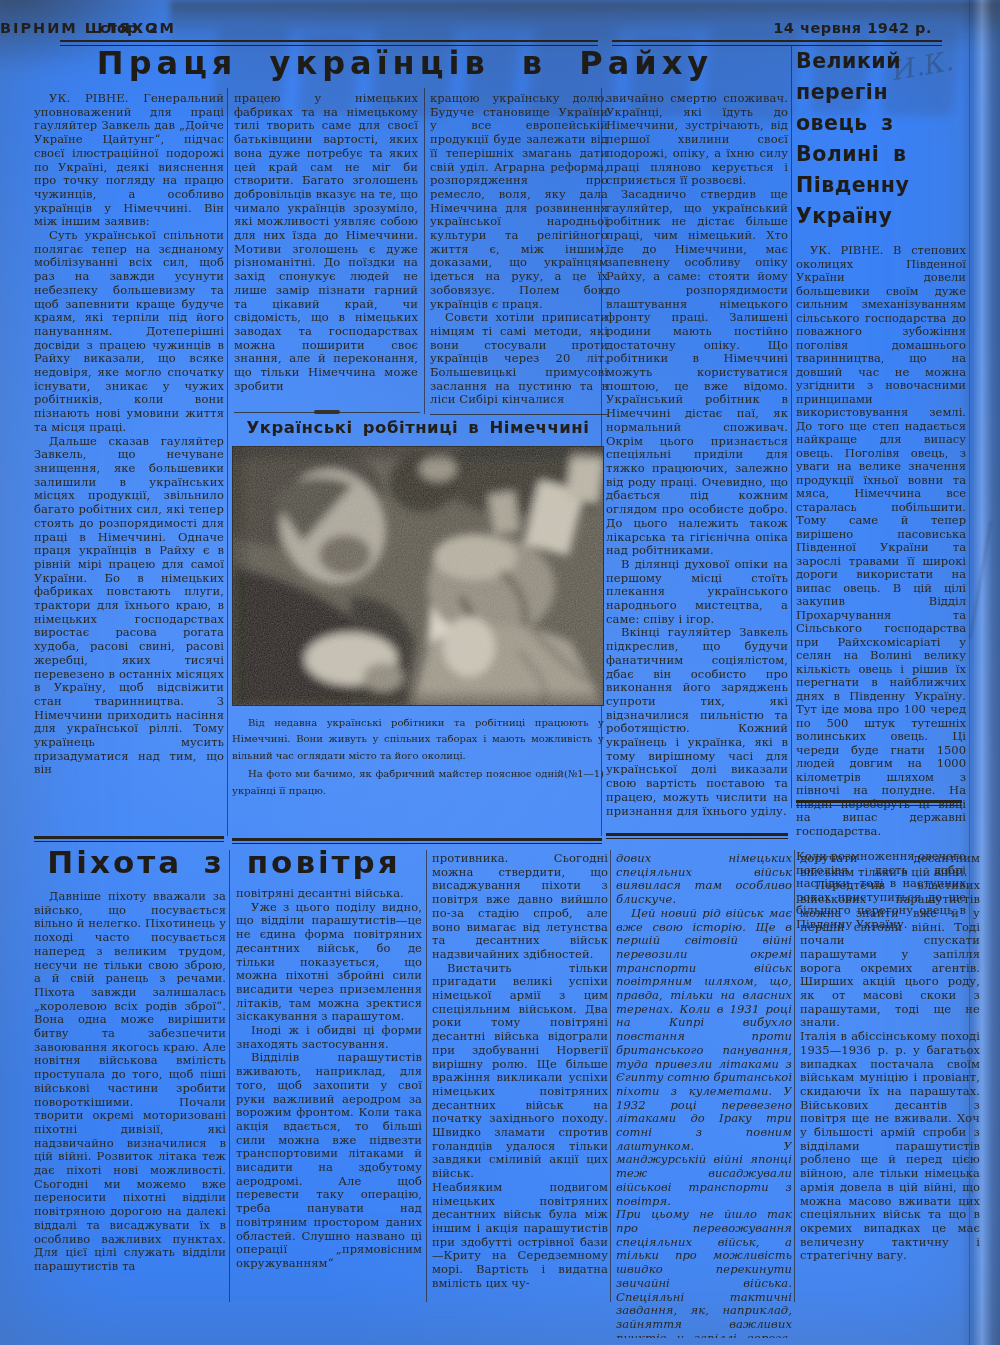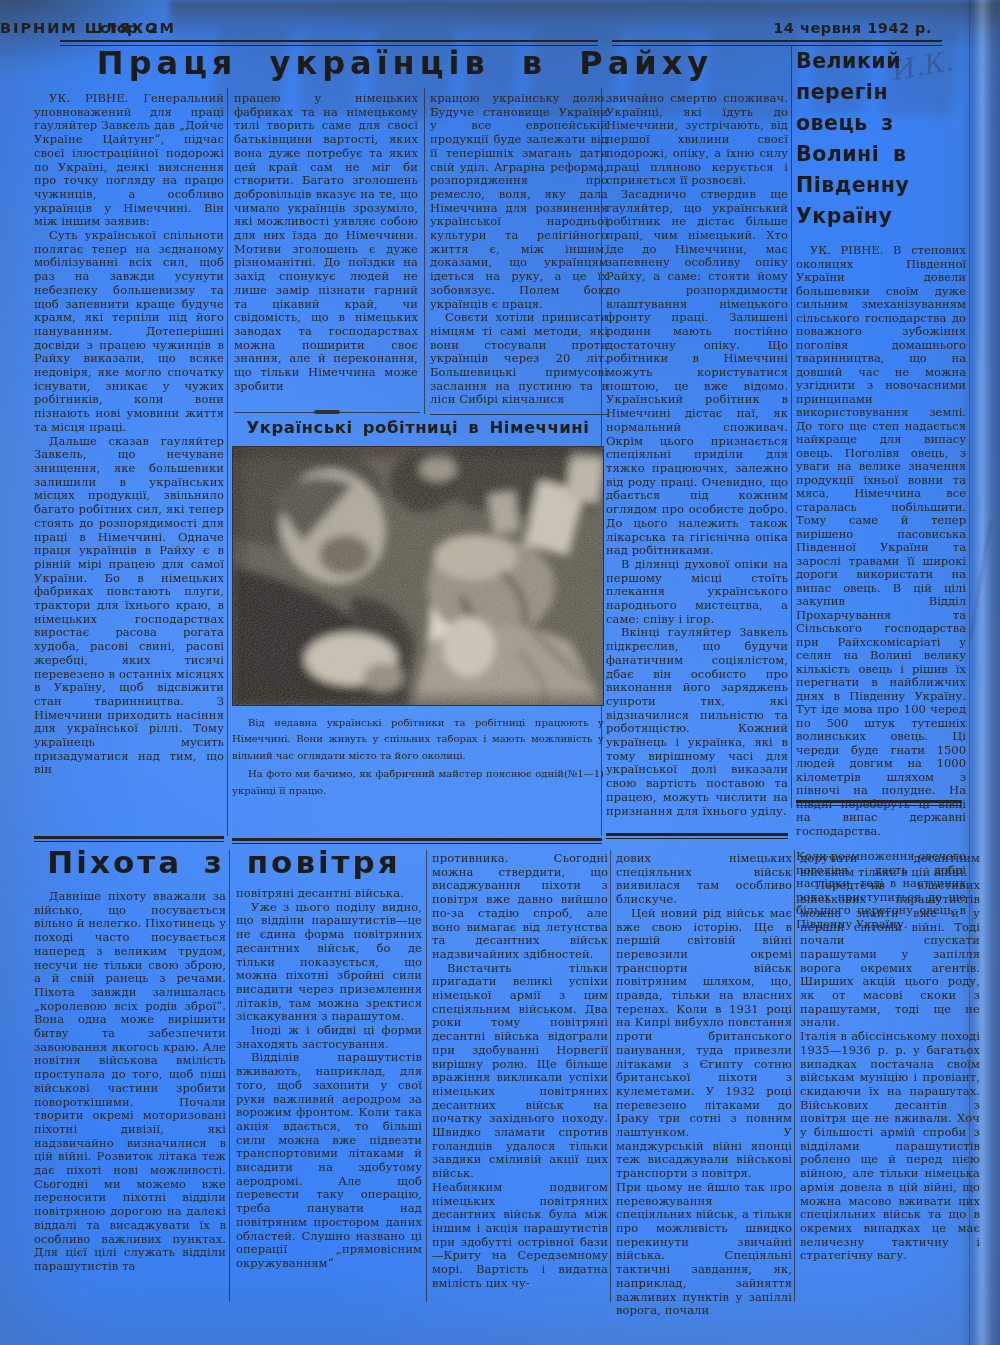--- a/index.html
+++ b/index.html
@@ -225,21 +225,21 @@
     <p class="cont">повітряні десантні війська.</p>
     <p>Уже з цього поділу видно, що відділи парашутистів—це не єдина форма повітряних десантних військ, бо де тільки показується, що можна піхотні збройні сили висадити через приземлення літаків, там можна зректися зіскакування з парашутом.</p>
     <p>Іноді ж і обидві ці форми знаходять застосування.</p>
     <p>Відділів парашутистів вживають, наприклад, для того, щоб захопити у свої руки важливий аеродром за ворожим фронтом. Коли така акція вдається, то більші сили можна вже підвезти транспортовими літаками й висадити на здобутому аеродромі. Але щоб перевести таку операцію, треба панувати над повітряним простором даних областей. Слушно названо ці операції „прямовісним окружуванням“</p>
   </div>
   <div class="col" style="left:432px;top:852px;width:176px;height:486px;">
     <p class="cont">противника. Сьогодні можна ствердити, що висаджування піхоти з повітря вже давно вийшло по-за стадію спроб, але воно вимагає від летунства та десантних військ надзвичайних здібностей.</p>
     <p>Вистачить тільки пригадати великі успіхи німецької армії з цим спеціяльним військом. Два роки тому повітряні десантні війська відограли при здобуванні Норвегії вирішну ролю. Ще більше вражіння викликали успіхи німецьких повітряних десантних військ на початку західнього походу. Швидко зламати спротив голандців удалося тільки завдяки сміливій акції цих військ.</p>
     <p class="cont">Неабияким подвигом німецьких повітряних десантних військ була між іншим і акція парашутистів при здобутті острівної бази—Криту на Середземному морі. Вартість і видатна вмілість цих чу-</p>
   </div>
-  <div class="col" style="left:616px;top:852px;width:176px;height:486px;">
+  <div class="col" style="left:616px;top:852px;width:176px;height:486px;font-style:italic;">
     <p class="cont">дових німецьких спеціяльних військ виявилася там особливо блискуче.</p>
     <p>Цей новий рід військ має вже свою історію. Ще в першій світовій війні перевозили окремі транспорти військ повітряним шляхом, що, правда, тільки на власних теренах. Коли в 1931 році на Кипрі вибухло повстання проти британського панування, туда привезли літаками з Єгипту сотню британської піхоти з кулеметами. У 1932 році перевезено літаками до Іраку три сотні з повним лаштунком. У манджурській війні японці теж висаджували військові транспорти з повітря.</p>
     <p class="cont">При цьому не йшло так про перевожування спеціяльних військ, а тільки про можливість швидко перекинути звичайні війська. Спеціяльні тактичні завдання, як, наприклад, зайняття важливих пунктів у запіллі ворога, почали</p>
   </div>
   <div class="col" style="left:800px;top:852px;width:180px;height:486px;">
     <p class="cont">доручати десантним військам тільки в цій війні.</p>
     <p>Передтечів властивих військових парашутистів можна знайти вже й у першій світовій війні. Тоді почали спускати парашутами у запілля ворога окремих агентів. Ширших акцій цього роду, як от масові скоки з парашутами, тоді ще не знали.</p>
     <p class="cont">Італія в абіссінському поході 1935—1936 р. р. у багатьох випадках постачала своїм військам муніцію і провіант, скидаючи їх на парашутах. Військових десантів з повітря ще не вживали. Хоч у більшості армій спроби з відділами парашутистів роблено ще й перед цією війною, але тільки німецька армія довела в цій війні, що можна масово вживати цих спеціяльних військ та що в окремих випадках це має величезну тактичну і стратегічну вагу.</p>
   </div>
 

